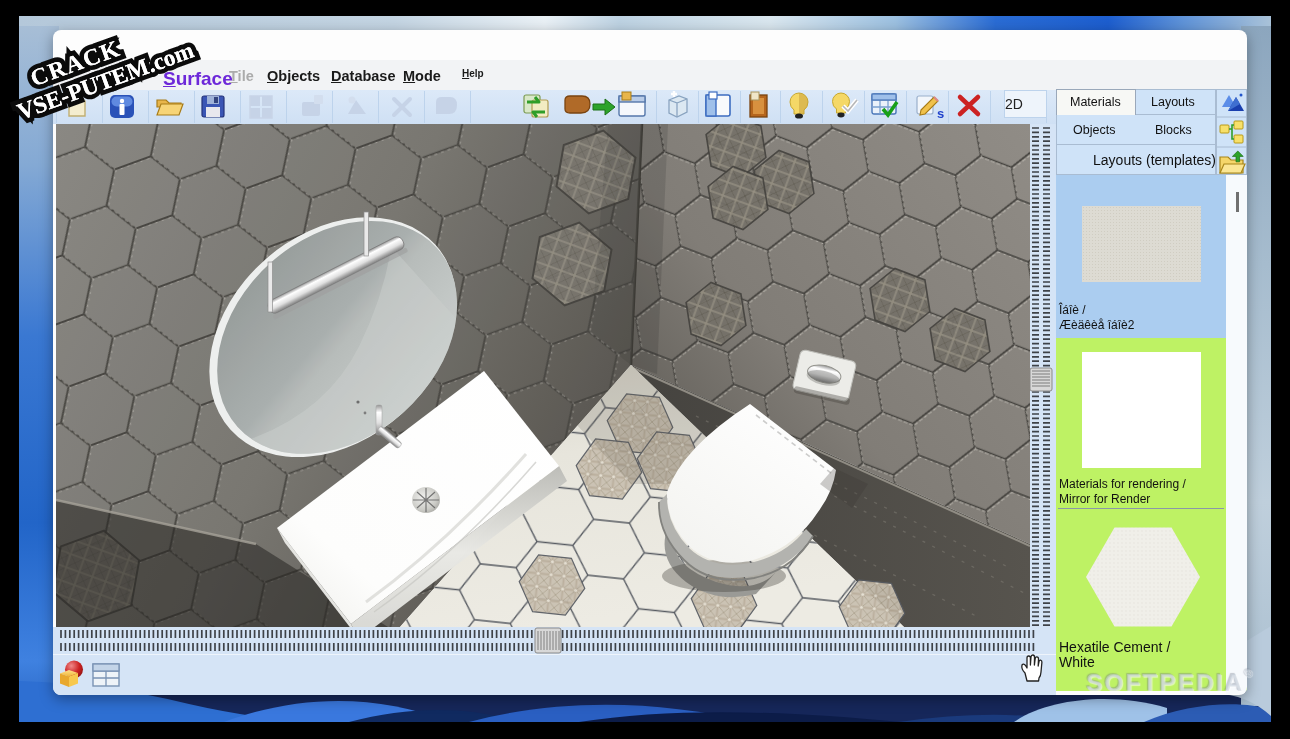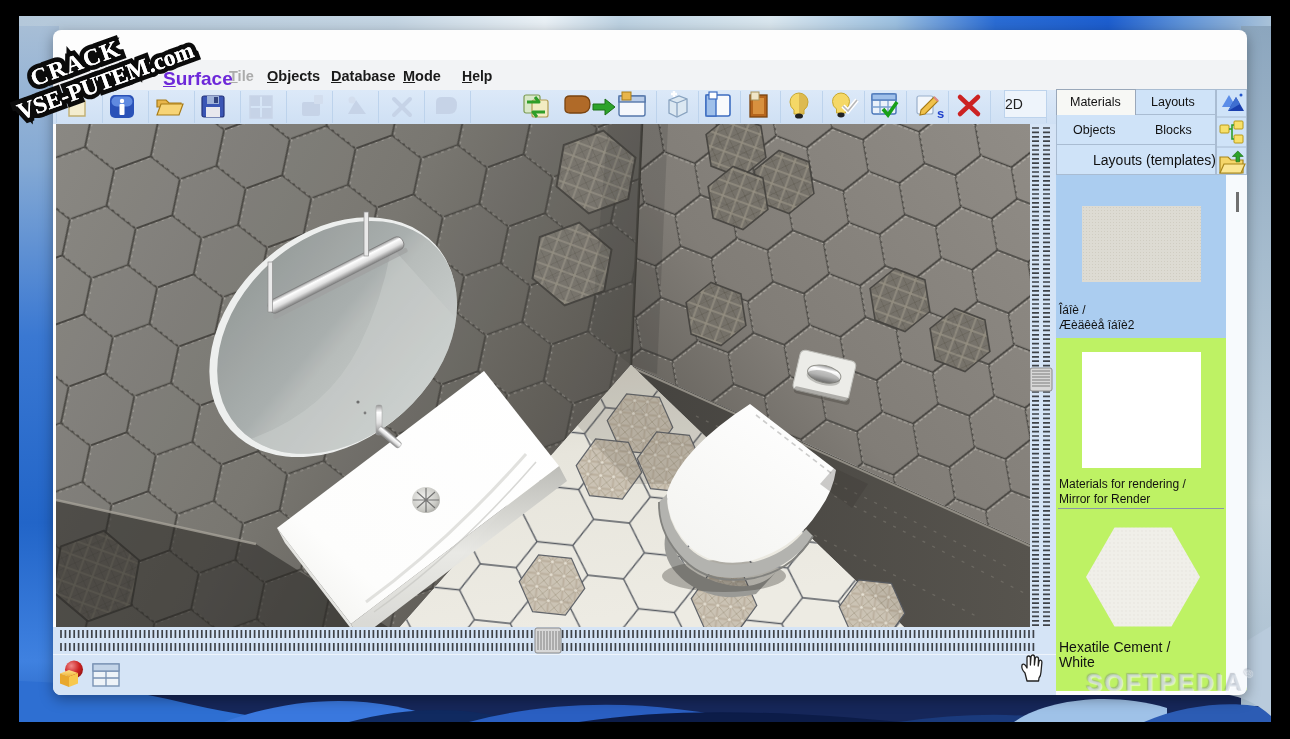--- a/index.html
+++ b/index.html
@@ -53,21 +53,21 @@
 
 <div class="abs" style="left:53px;top:30px;width:1194px;height:665px;background:#fdfdfd;border-radius:8px;overflow:hidden;box-shadow:0 4px 14px rgba(0,0,0,0.35)">
 
 <div class="abs" style="left:0;top:30px;width:1194px;height:30px;background:#f2f3f5">
       <div class="abs" style="left:67px;top:8px;font-size:14.5px;font-weight:700;color:#0369a1">our</div>
       <div class="abs" style="left:110px;top:8px;font-size:19px;font-weight:700;color:#6d28d9"><span style="text-decoration:underline">S</span>urface</div>
       <div class="abs" style="left:176px;top:8px;font-size:14.5px;font-weight:700;color:#ababab"><span style="text-decoration:underline">T</span>ile</div>
       <div class="abs" style="left:214px;top:8px;font-size:14.5px;font-weight:700;color:#1a1a1a"><span style="text-decoration:underline">O</span>bjects</div>
       <div class="abs" style="left:278px;top:8px;font-size:14.5px;font-weight:700;color:#1a1a1a"><span style="text-decoration:underline">D</span>atabase</div>
       <div class="abs" style="left:350px;top:8px;font-size:14.5px;font-weight:700;color:#1a1a1a"><span style="text-decoration:underline">M</span>ode</div>
-      <div class="abs" style="left:409px;top:8px;font-size:14px;font-weight:700;color:#1a1a1a"><span style="text-decoration:underline">H</span>elp</div>
+      <div class="abs" style="left:409px;top:8px;font-size:10px;font-weight:700;color:#1a1a1a"><span style="text-decoration:underline">H</span>elp</div>
     </div>
 <div class="abs" style="left:0;top:60px;width:1194px;height:34px;background:linear-gradient(#dce9f8,#cfe0f4)">
       <div class="abs" style="left:3px;top:1px;width:1px;height:32px;background:#bdd3ec"></div>
       <div class="abs" style="left:49px;top:1px;width:1px;height:32px;background:#bdd3ec"></div>
       <div class="abs" style="left:95px;top:1px;width:1px;height:32px;background:#bdd3ec"></div>
       <div class="abs" style="left:141px;top:1px;width:1px;height:32px;background:#bdd3ec"></div>
       <div class="abs" style="left:187px;top:1px;width:1px;height:32px;background:#bdd3ec"></div>
       <div class="abs" style="left:233px;top:1px;width:1px;height:32px;background:#bdd3ec"></div>
       <div class="abs" style="left:279px;top:1px;width:1px;height:32px;background:#bdd3ec"></div>
       <div class="abs" style="left:325px;top:1px;width:1px;height:32px;background:#bdd3ec"></div>

